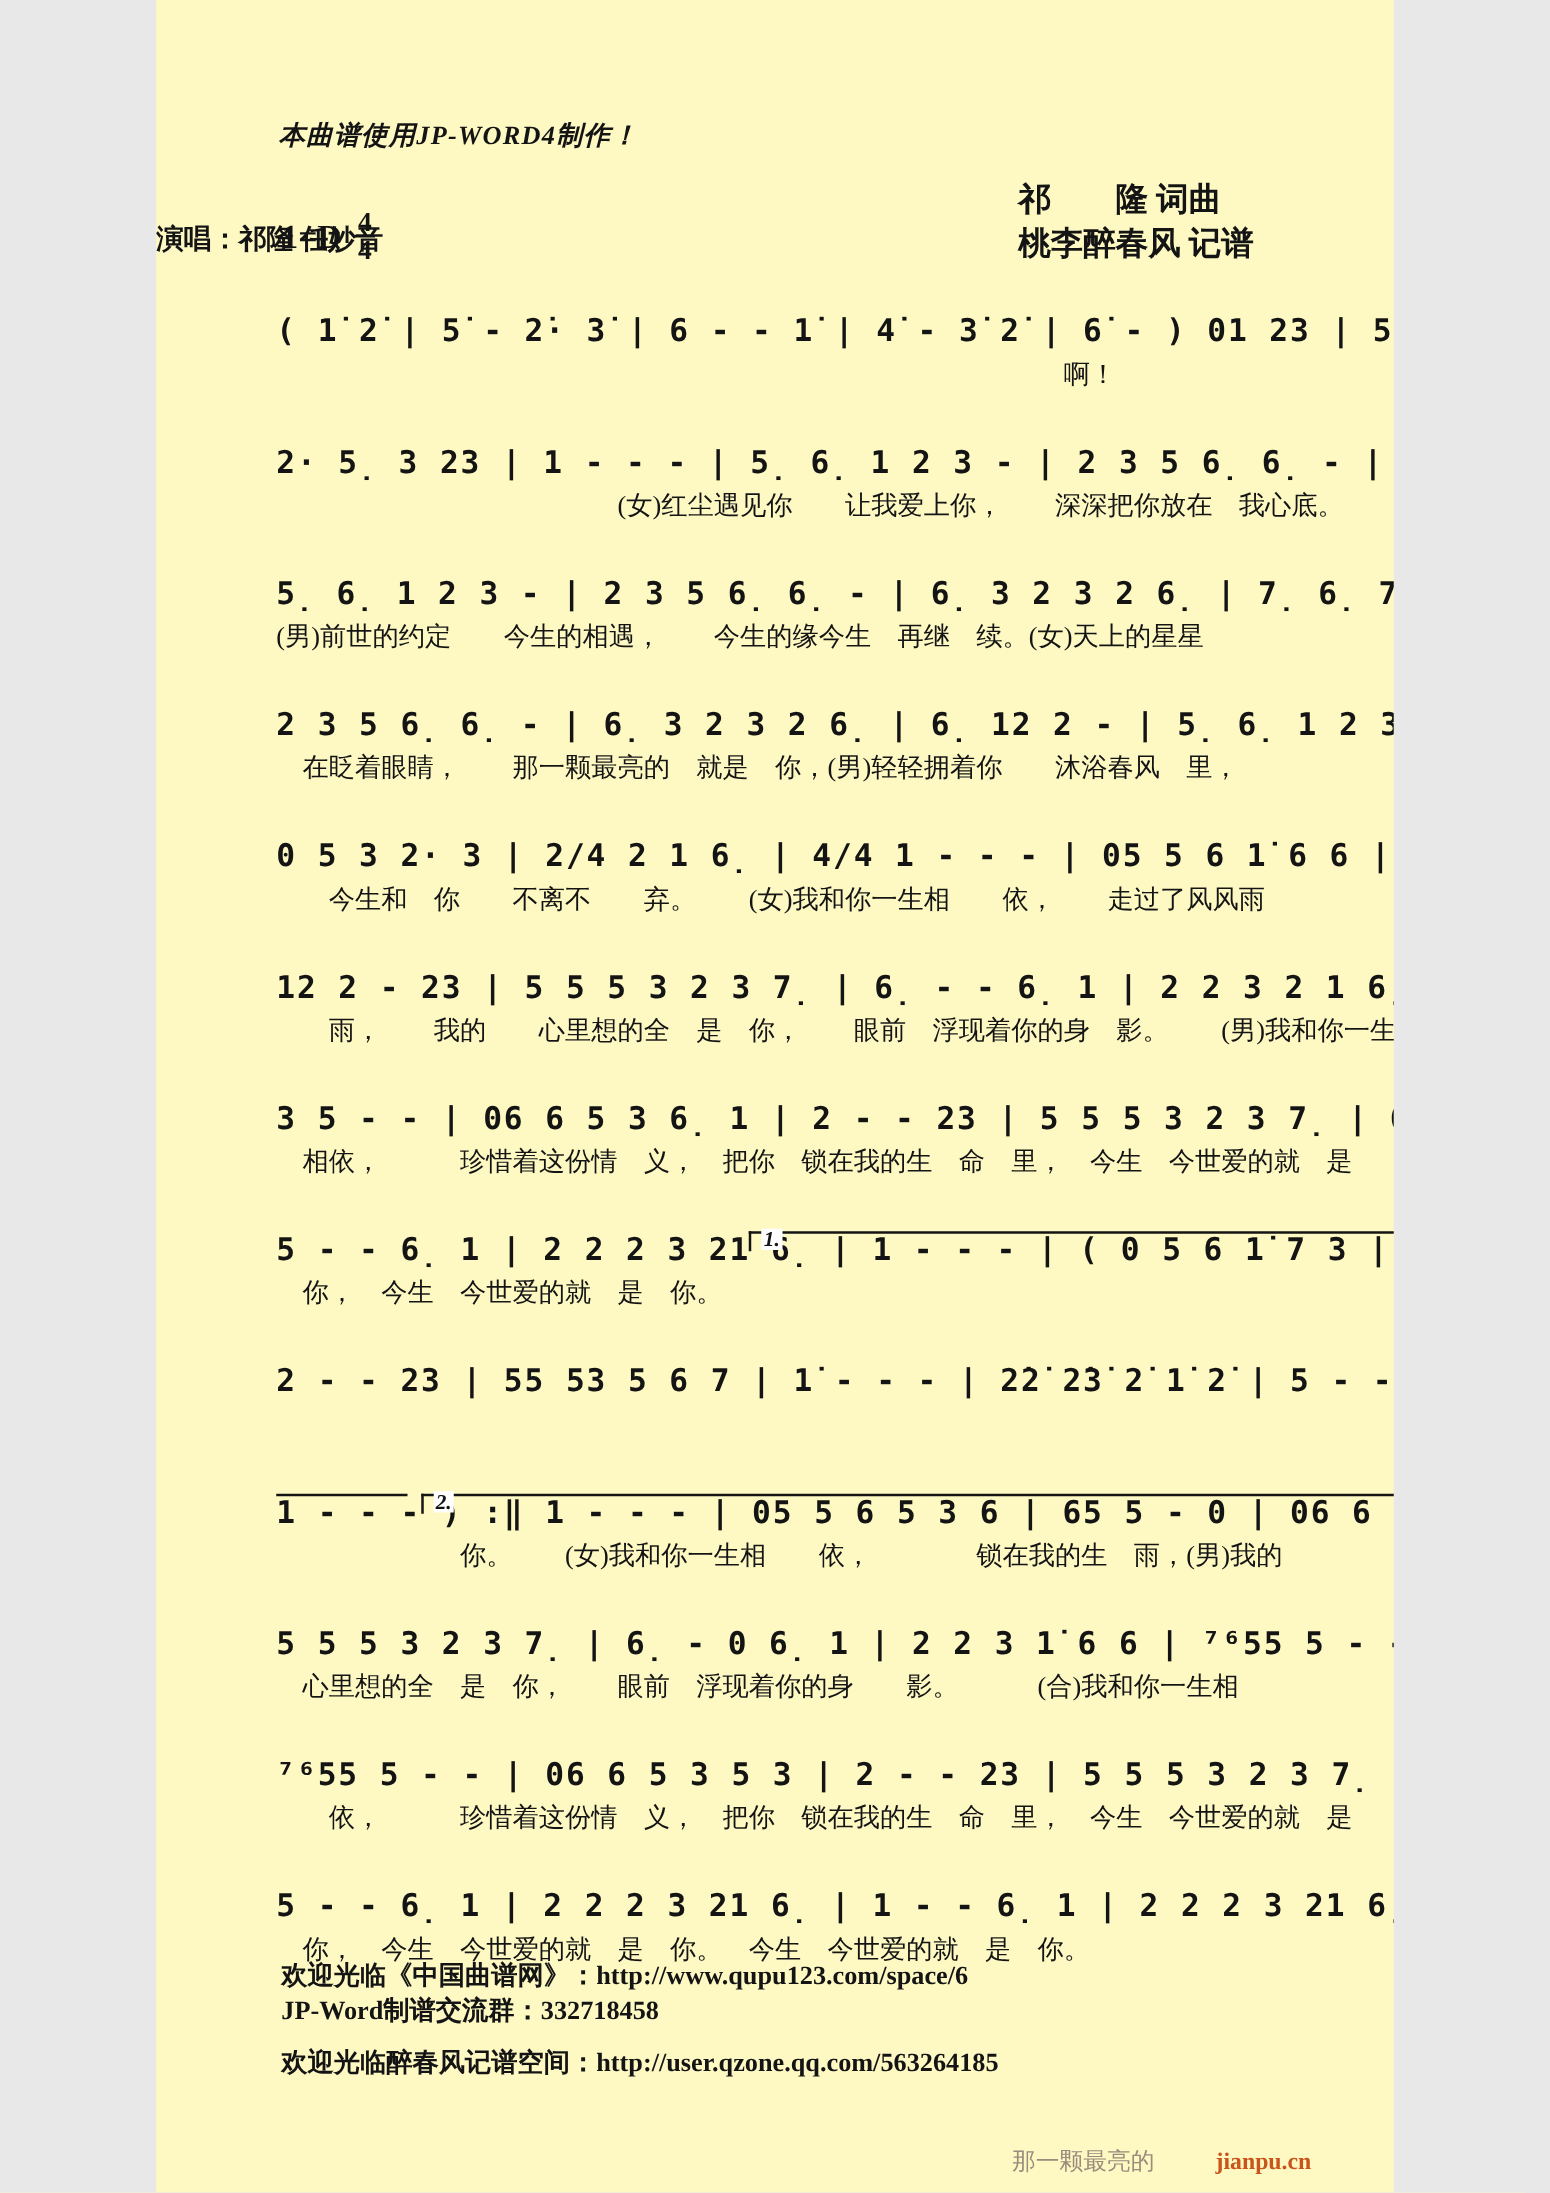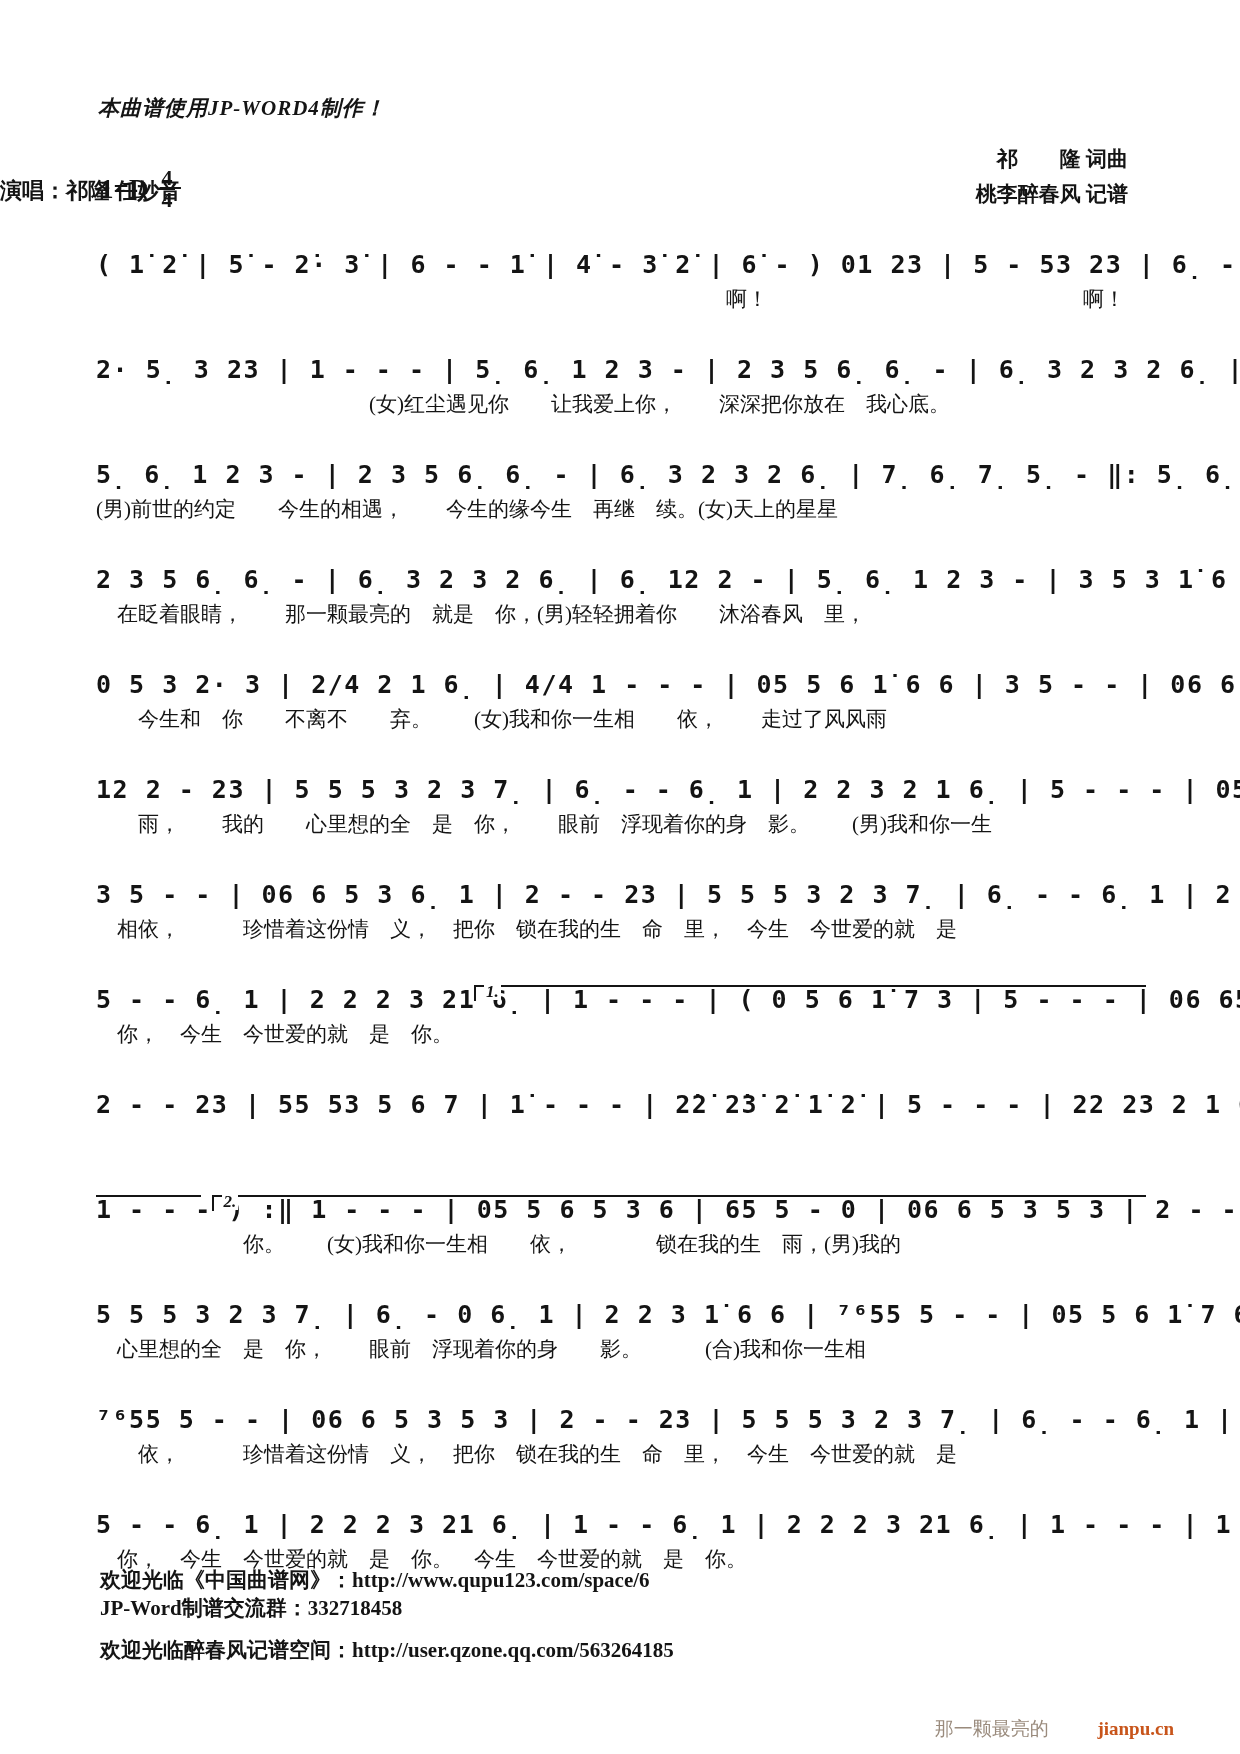--- a/index.html
+++ b/index.html
@@ -1,31 +1,31 @@
 <!DOCTYPE html>
 <html><head>
 <meta charset="utf-8">
 <style>
   html,body{margin:0;padding:0;background:#e8e8e8;}
   .page{
-    position:relative; width:1240px; height:1754px; background:#ffffff;
+    position:relative; width:990px; height:1754px; background:#fef9c3;
     font-family:"Liberation Serif", serif; color:#141414; overflow:hidden;
     margin:0 auto;
   }
   .made-note{
     position:absolute; left:98px; top:94px;
     font-style:italic; font-weight:bold; font-size:21px; letter-spacing:1px;
   }
   .title{
     position:absolute; left:0; top:96px; width:100%;
     text-align:center; font-size:46px; font-weight:bold; letter-spacing:18px;
   }
   .credits{
-    position:absolute; right:112px; top:142px; text-align:right;
-    font-size:21px; line-height:35px; font-weight:bold;
+    position:absolute; right:112px; top:142px; text-align:left;
+    font-size:26px; line-height:35px; font-weight:bold;
   }
   .performer{
     position:absolute; left:0; top:176px; width:1100px;
     text-align:left; font-size:22px; font-weight:bold;
   }
   .keysig{
     position:absolute; left:100px; top:168px;
     font-size:27px; font-weight:bold; font-family:Liberation Serif, serif;
     display:flex; align-items:center; gap:10px;
   }

